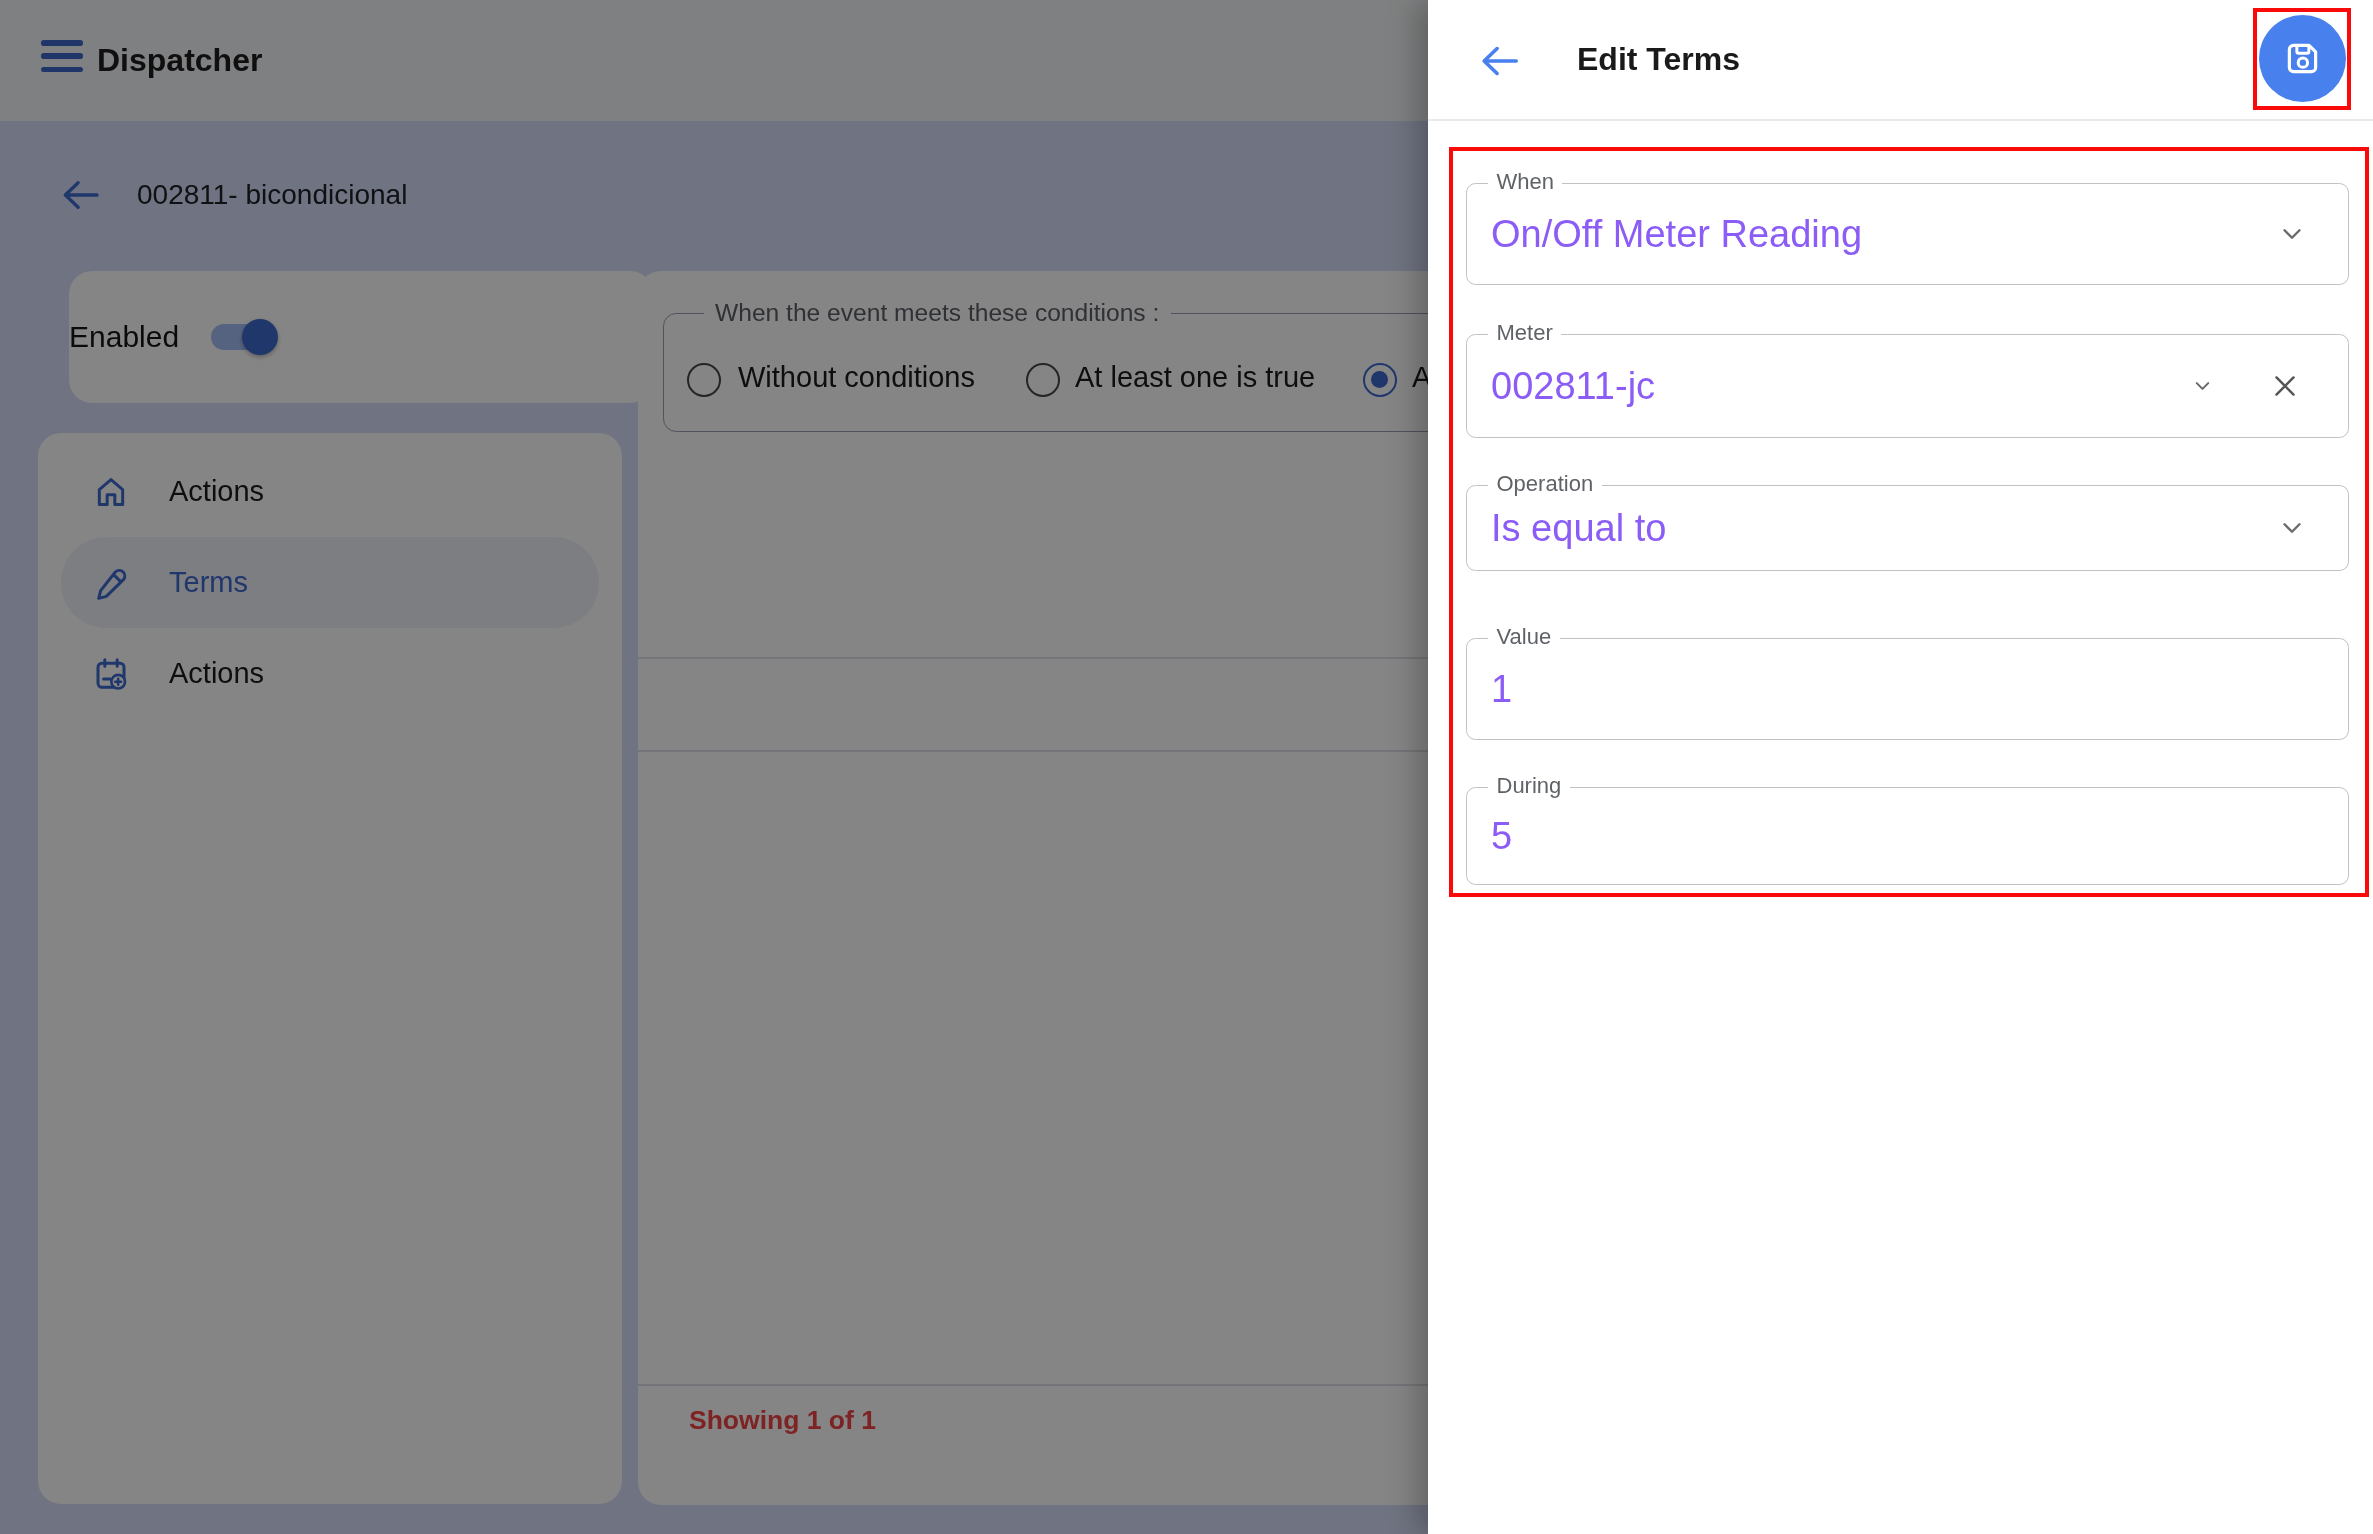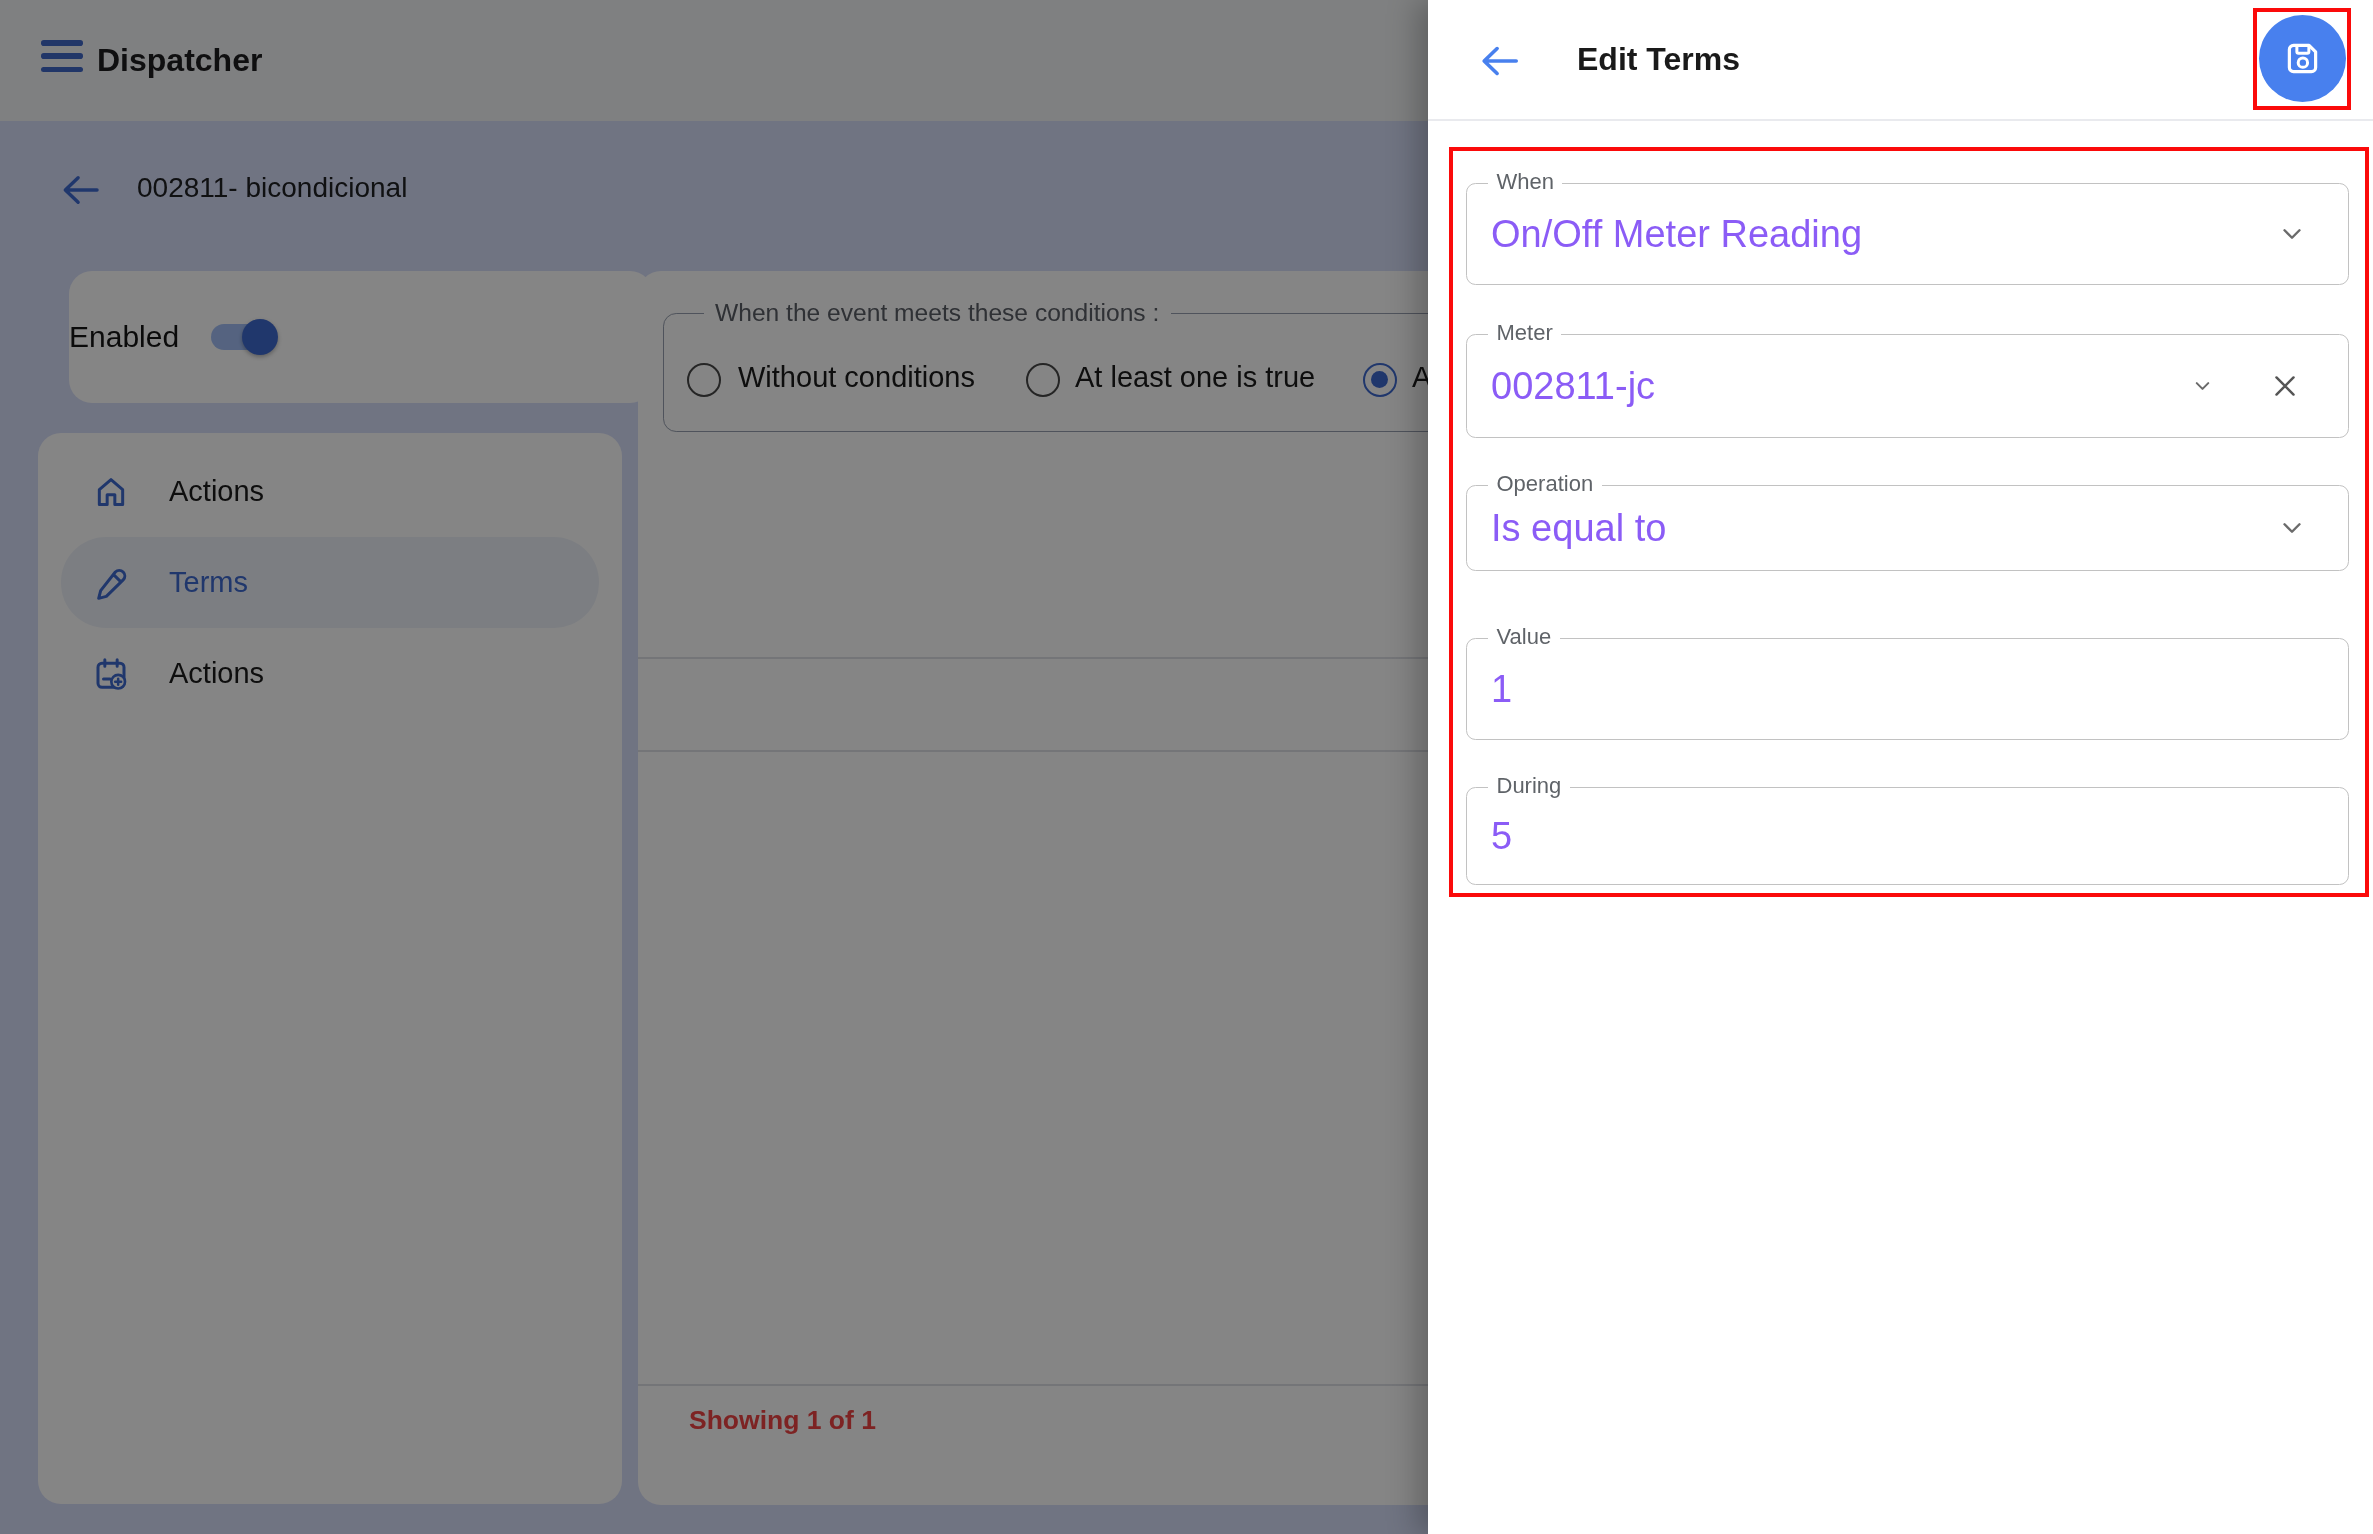--- a/index.html
+++ b/index.html
@@ -10,21 +10,21 @@
   .app { position:absolute; inset:0; z-index:0; }
   .app-header { position:absolute; left:0; top:0; width:2373px; height:121px;
     background:#f4f5f8; }
   .hamburger { position:absolute; left:41px; top:40px; width:42px; height:42px; }
   .hamburger span { display:block; width:42px; height:5.7px; border-radius:2.8px;
     background:#4068c8; margin-bottom:7.6px; }
   .app-title { position:absolute; left:97px; top:0; height:121px; line-height:121px;
     font-size:32px; font-weight:bold; color:#1d1d1f; }
 
   .breadcrumb { position:absolute; left:59px; top:172px; height:45px;
-    display:flex; gap:36px; }
+    display:flex; align-items:center; gap:36px; }
   .page-title { font-size:28px; color:#202124; }
 
   .card { position:absolute; background:#ffffff; border-radius:23px; }
   .card-enabled { left:38px; top:271px; width:584px; height:132px;
     display:flex; align-items:center; justify-content:flex-start; gap:32px;margin-left:31px; }
   .enabled-label { font-size:30px; color:#161616; }
   .switch { position:relative; width:61px; height:25.6px; border-radius:13.2px;
     background:rgba(72,128,238,.5); }
   .switch .knob { position:absolute; right:-5.7px; top:-5.7px; width:36px; height:36px;
     border-radius:50%; background:#3f6ad0; box-shadow:0 1.9px 4.7px rgba(0,0,0,.3); }

